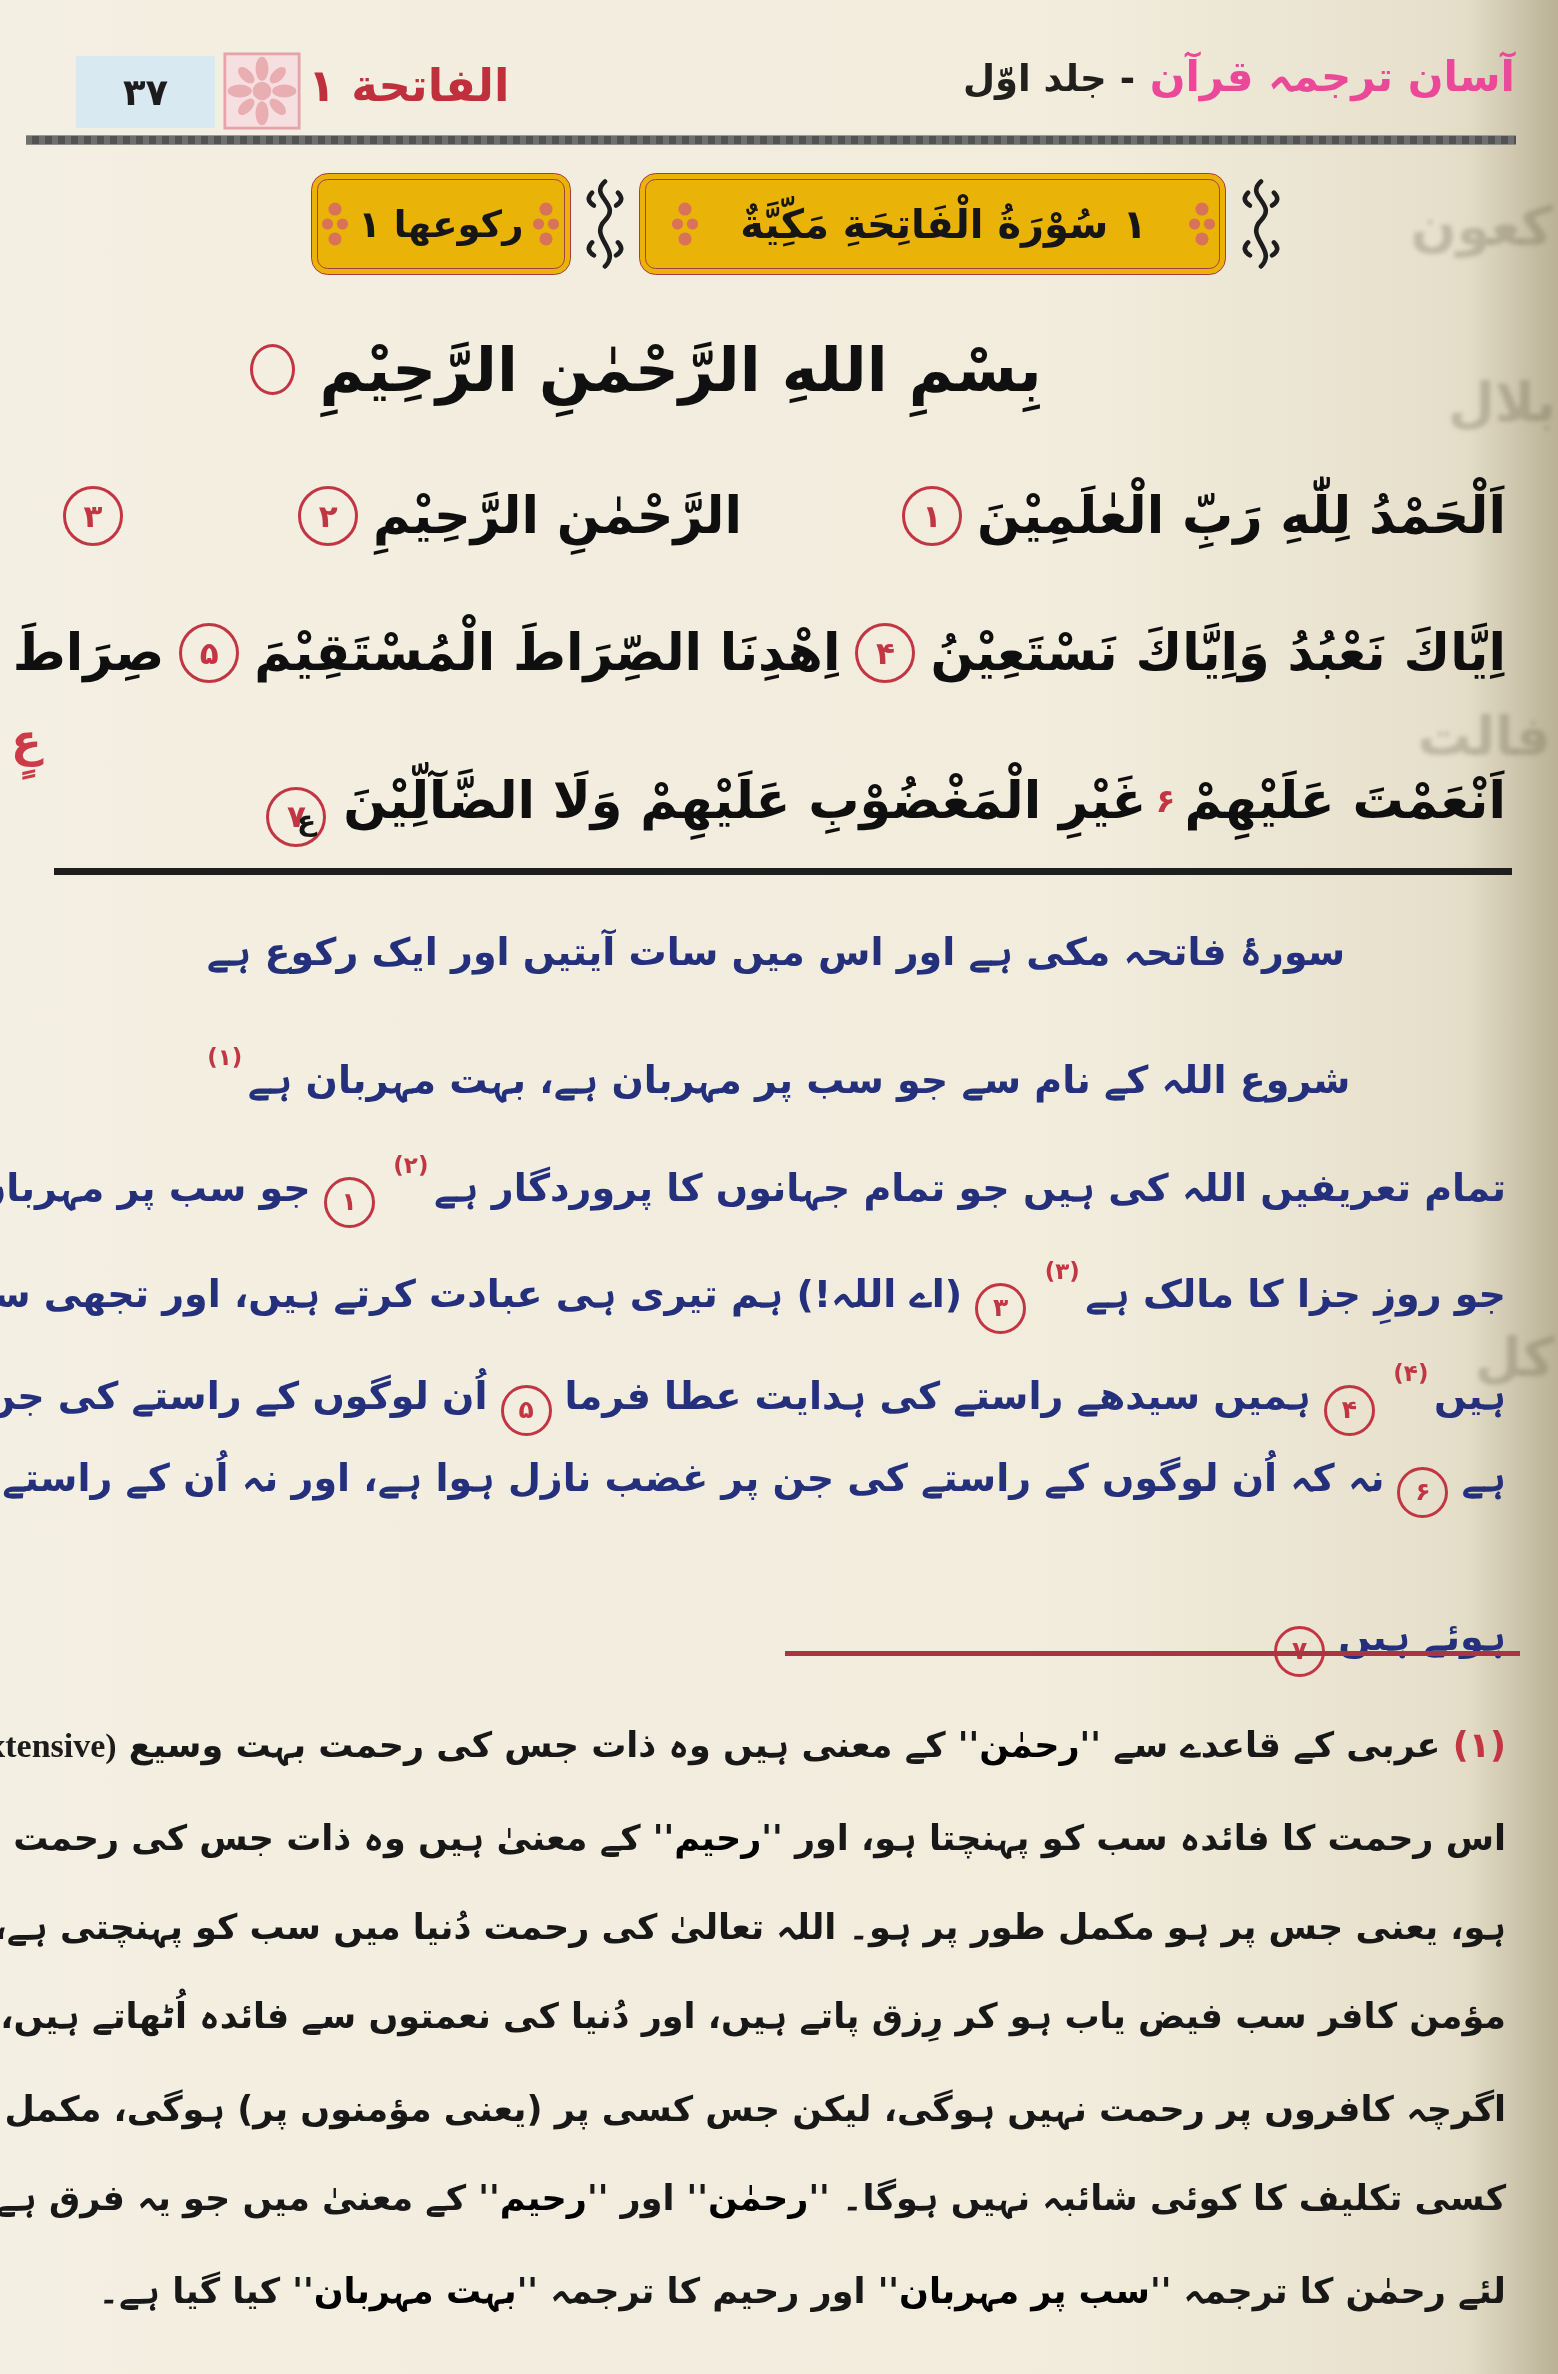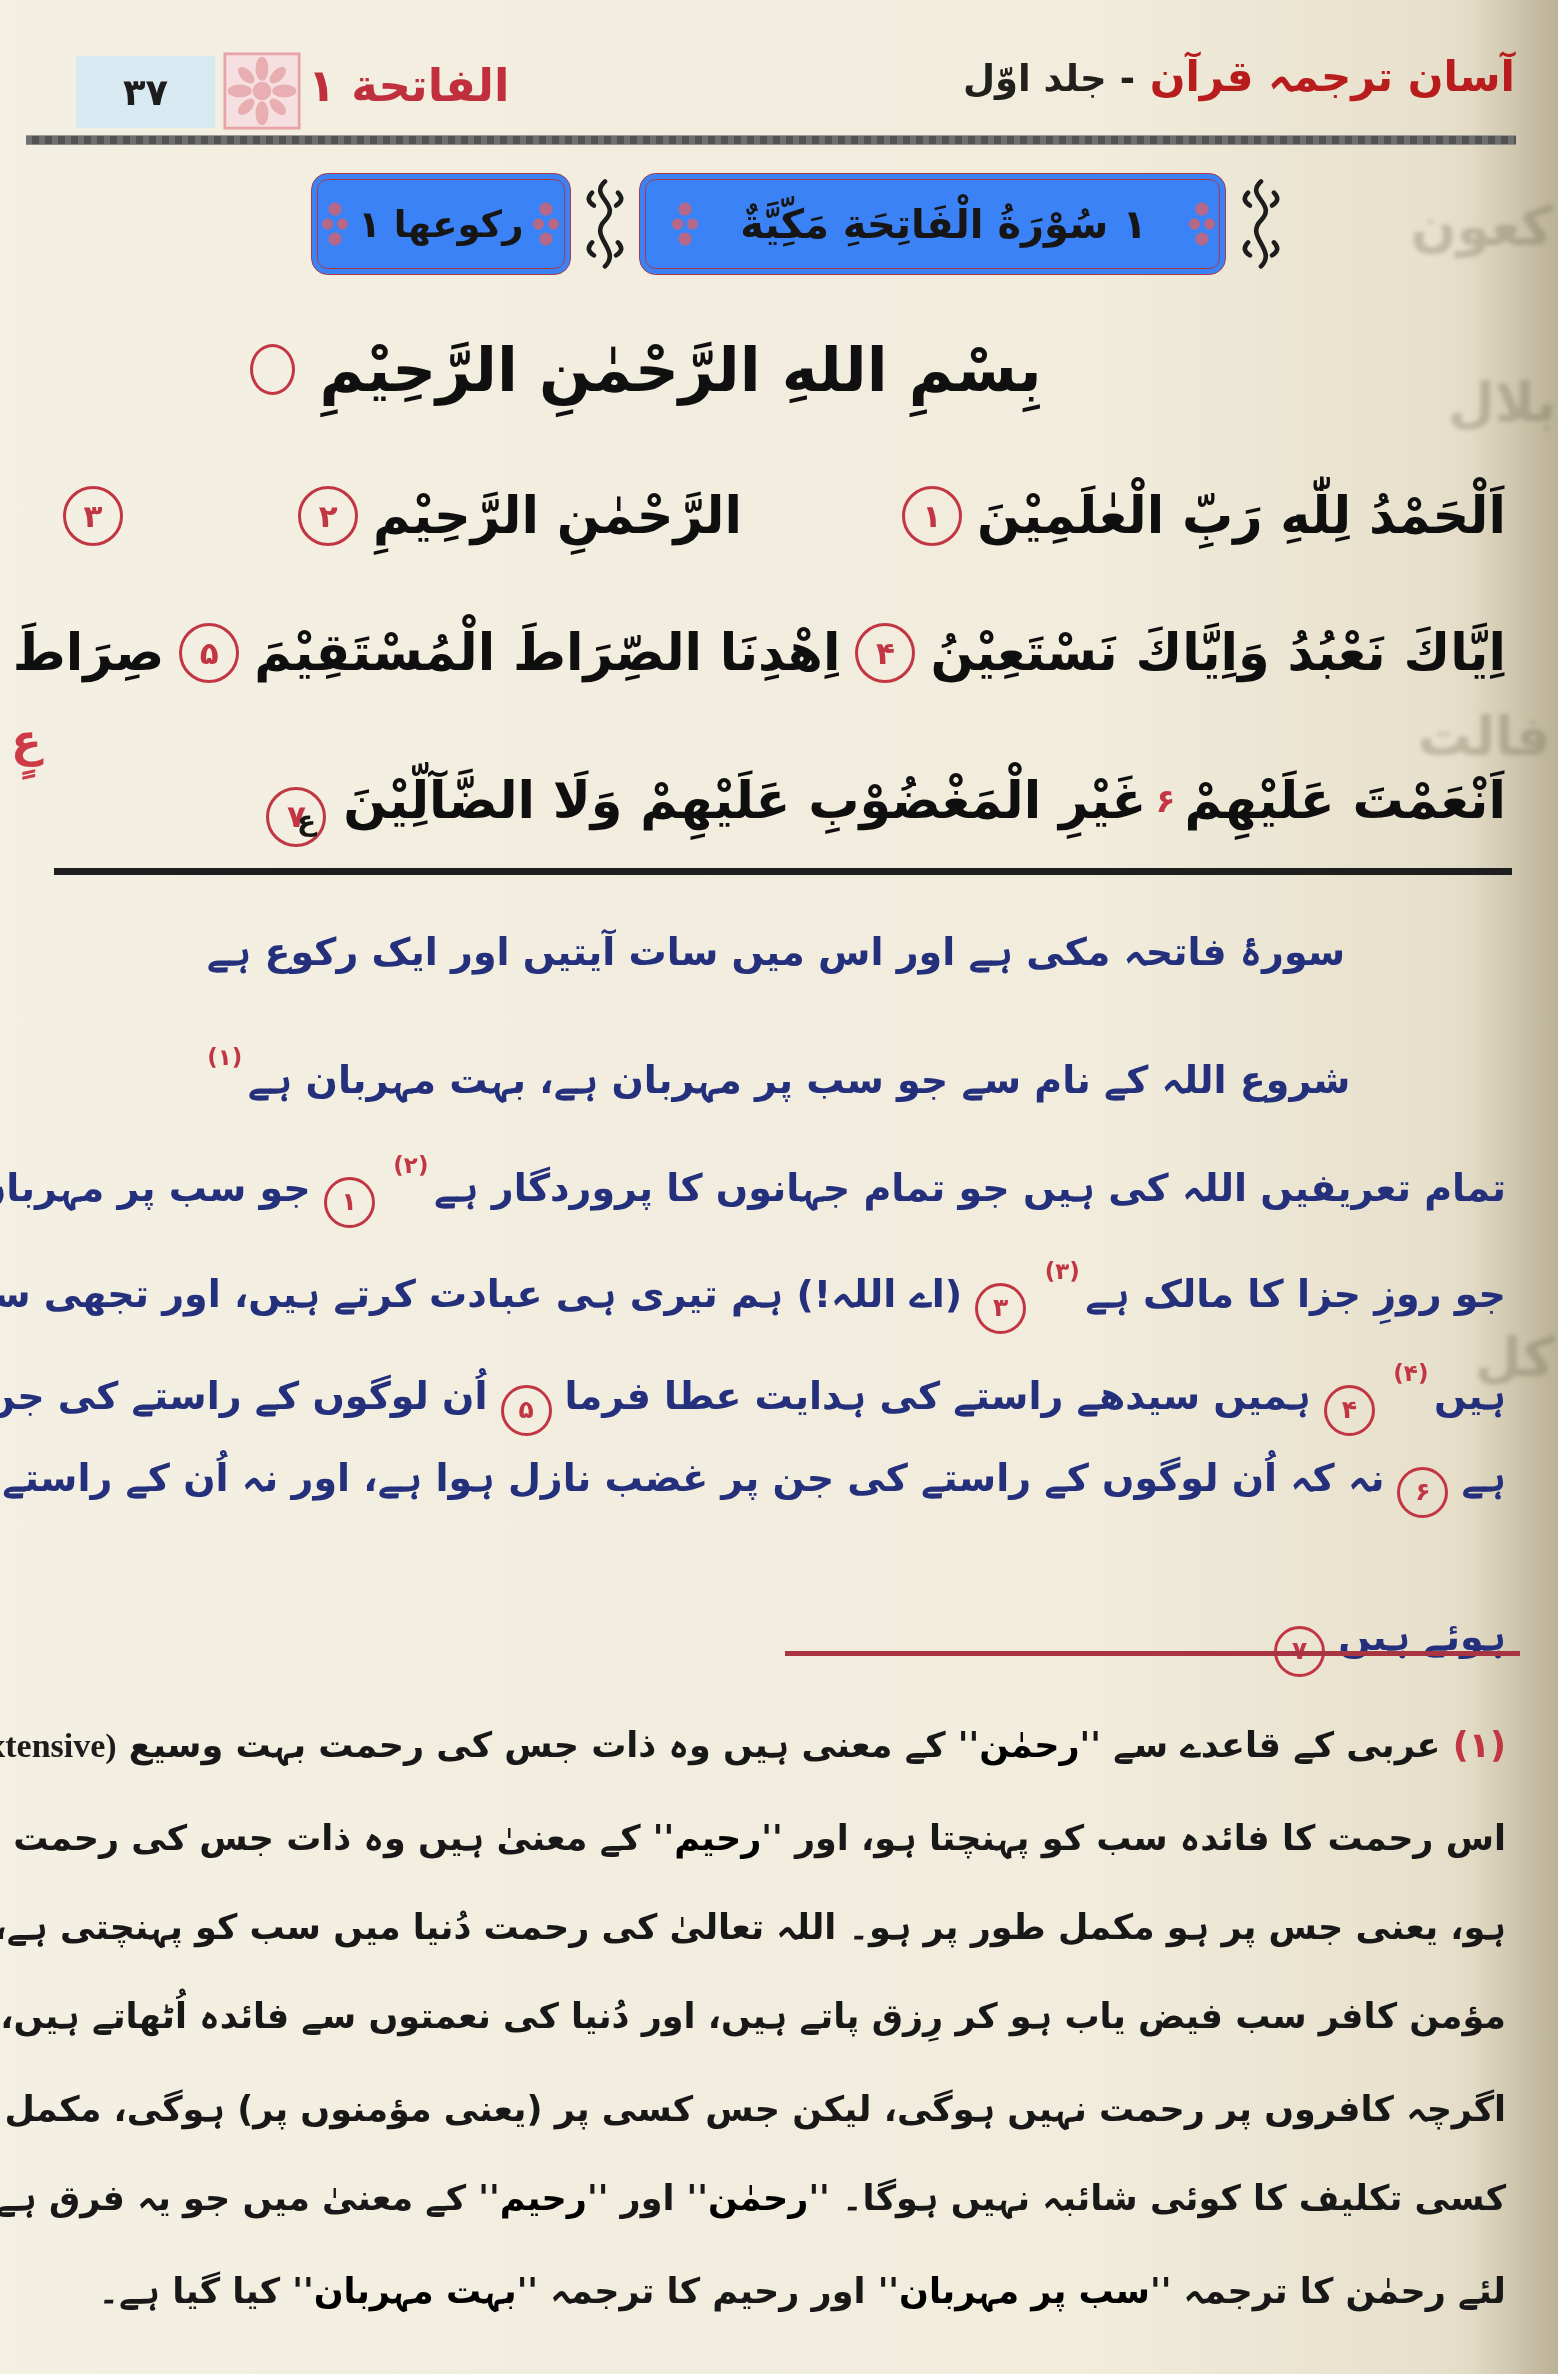--- a/index.html
+++ b/index.html
@@ -8,32 +8,32 @@
     background:linear-gradient(90deg,#f3efe2 0%,#f1ecdc 70%,#e7e0cc 92%,#d8d0b6 100%);
     font-family:"DejaVu Sans",sans-serif;color:#1b1b1b;
   }
   .abs{position:absolute;}
   
   .gutter{right:0;top:0;width:88px;height:2375px;
     background:linear-gradient(90deg,rgba(116,105,76,0) 0%,rgba(116,105,76,.12) 45%,rgba(116,105,76,.30) 100%);}
   .ghost{color:rgba(104,96,72,.30);filter:blur(1.9px);font-size:54px;font-weight:bold;}
   
   .hdr-right{top:52px;right:43px;font-size:42px;font-weight:bold;white-space:nowrap;direction:rtl;}
-  .hdr-red{color:#b91c1c;}
+  .hdr-red{color:#ec4899;}
   .hdr-black{color:#22201c;font-size:37px;}
   .pagebox{left:76px;top:56px;width:139px;height:72px;background:#d9e9f2;
     display:flex;align-items:center;justify-content:center;font-size:37px;font-weight:bold;color:#1c1c1c;}
   .stamp{left:223px;top:52px;}
   .leftlabel{left:308px;top:59px;font-size:45px;font-weight:bold;color:#c0303c;white-space:nowrap;}
   .hdr-rule{top:135px;left:26px;width:1490px;height:8.3px;
     background:repeating-linear-gradient(90deg,#6f6f6f 0 6.5px,#525252 6.5px 13px);
     border-top:0.9px solid #9a9a96;border-bottom:0.9px solid #8d8d89;}
   
   .band{top:173px;left:311px;right:267px;height:102px;display:flex;direction:rtl;align-items:stretch;gap:3.7px;}
-  .cart{background:#3b82f6;border:1.9px solid #ab3944;outline:0.9px solid #ab3944;outline-offset:-7.4px;
+  .cart{background:#eab308;border:1.9px solid #ab3944;outline:0.9px solid #ab3944;outline-offset:-7.4px;
     border-radius:16.7px;display:flex;align-items:center;justify-content:space-between;
     padding:0 7.4px;font-weight:bold;color:#161616;}
   .cart .txt{flex:1;text-align:center;font-size:37px;white-space:nowrap;}
   .cart.mid .txt{font-size:40px;}
   .cart.side{width:243px;}
   .cart.mid{flex:1;padding-left:29px;}
   .orn{display:flex;align-items:center;justify-content:center;width:61px;}
   
   .bismillah{top:295px;left:0;width:1292px;height:148px;display:flex;align-items:center;justify-content:center;
     font-size:61px;font-weight:bold;color:#101010;direction:rtl;white-space:nowrap;}

